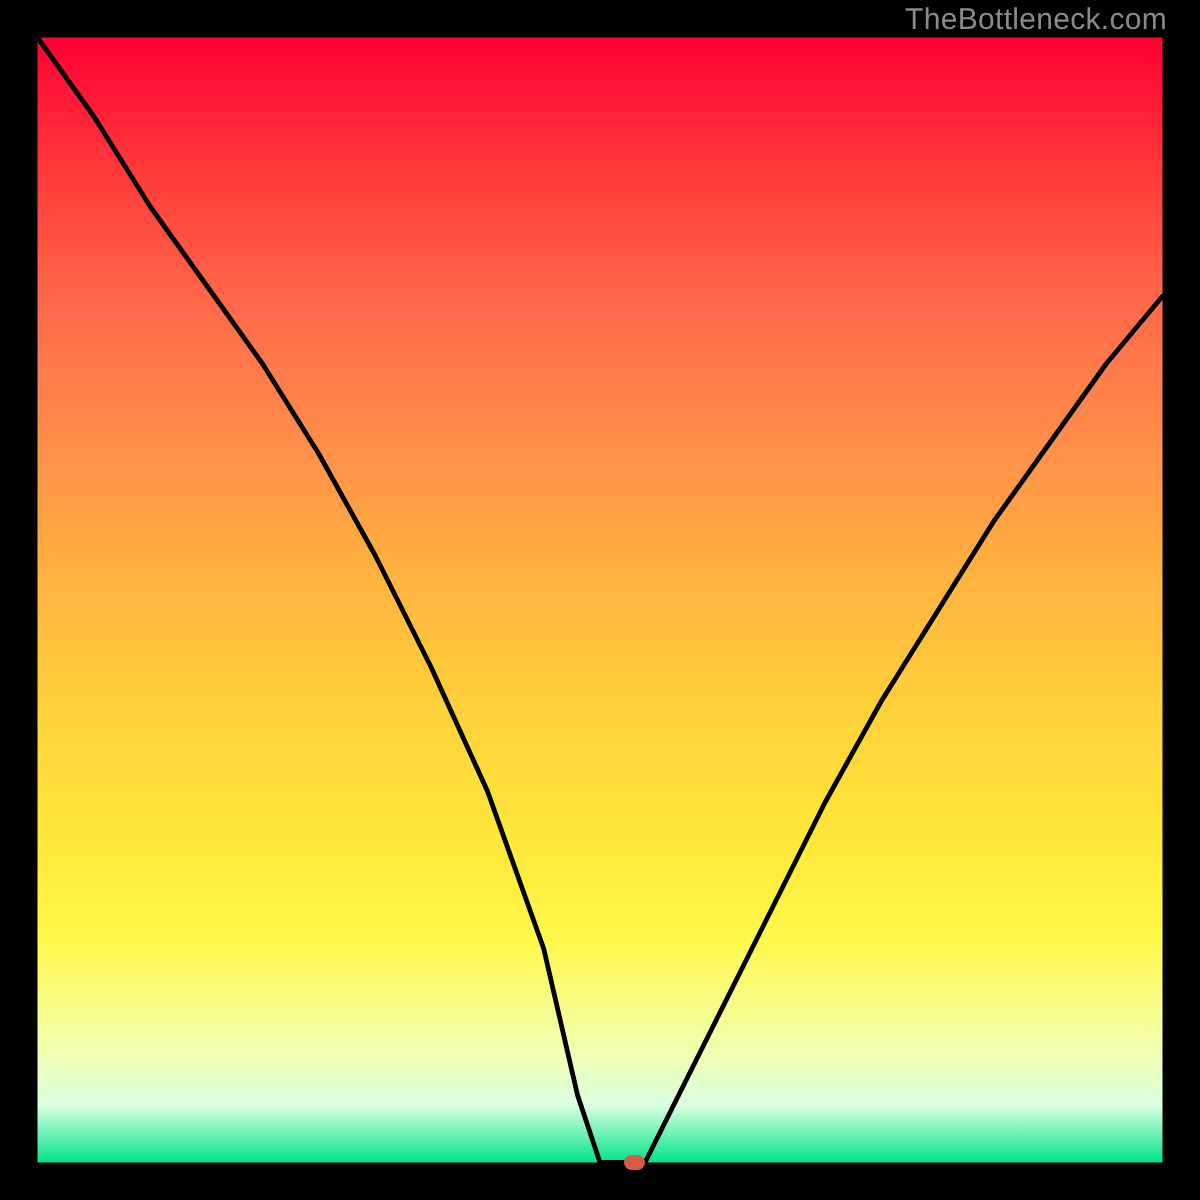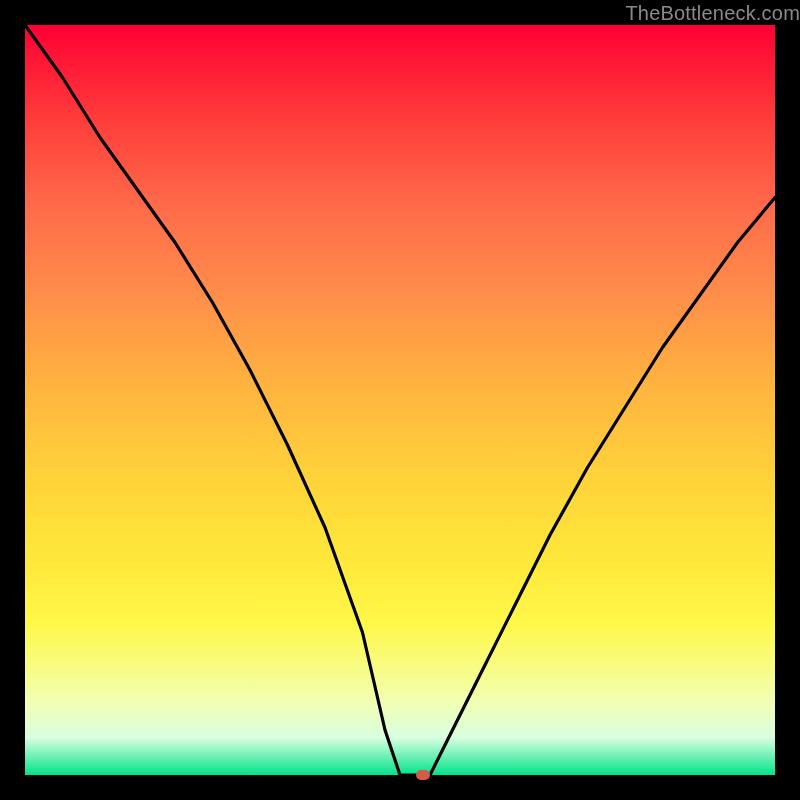--- a/index.html
+++ b/index.html
@@ -49,21 +49,21 @@
     position: absolute;
     width: 14px;
     height: 10px;
     background: #d65a4a;
     border-radius: 5px;
     transform: translate(-50%, -50%);
   }
   .watermark {
     position: absolute;
     top: 2px;
-    right: 0;
+    right: 22px;
     color: #8a8a8a;
     font-family: Arial, Helvetica, sans-serif;
     font-size: 20px;
     letter-spacing: 0.2px;
   }
 </style>
 </head>
 <body>
 
 <div class="stage">

